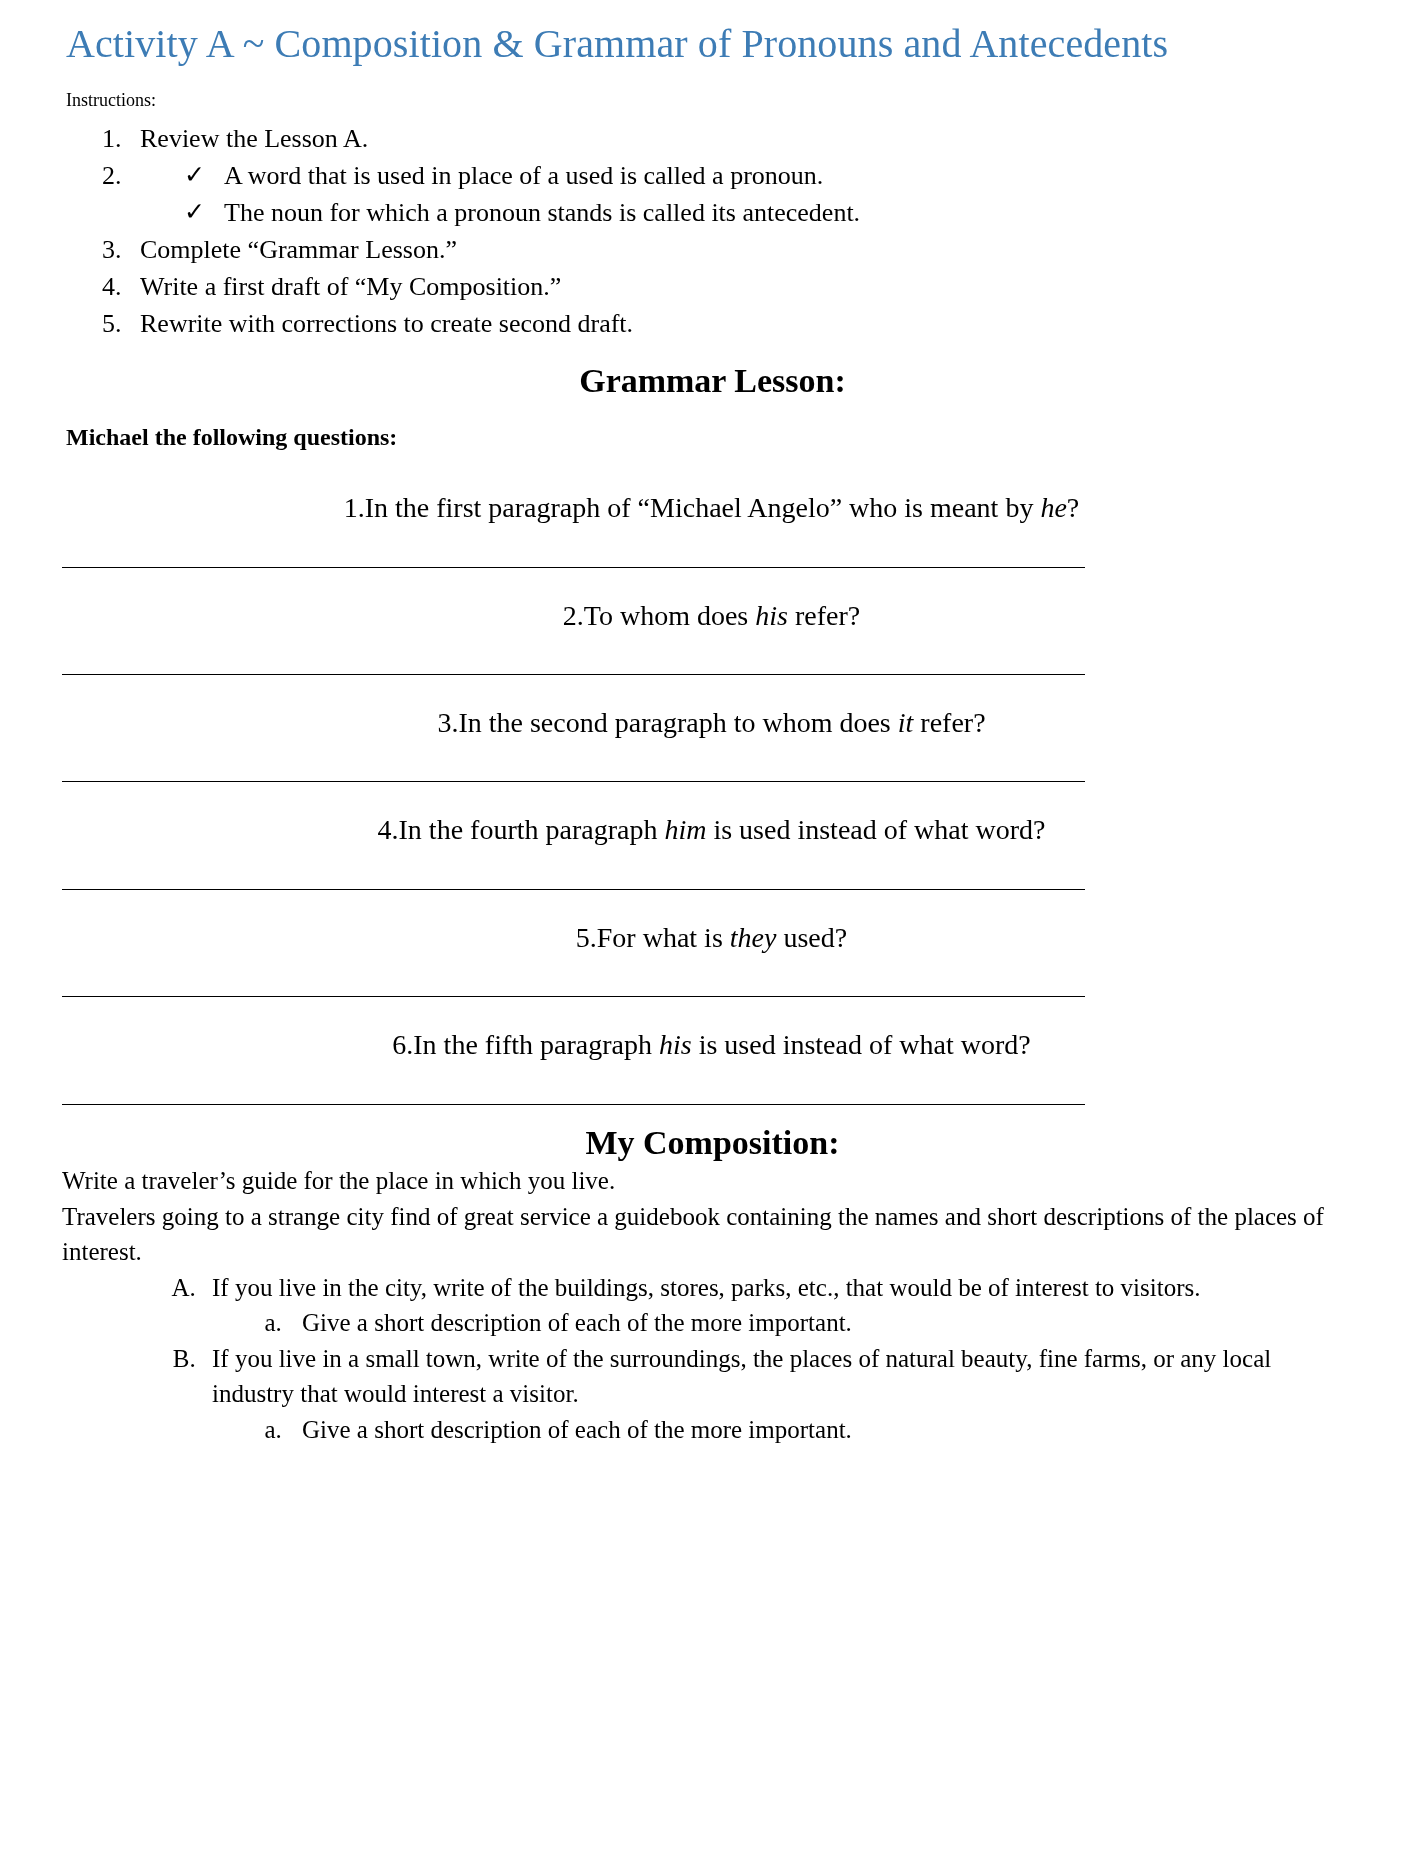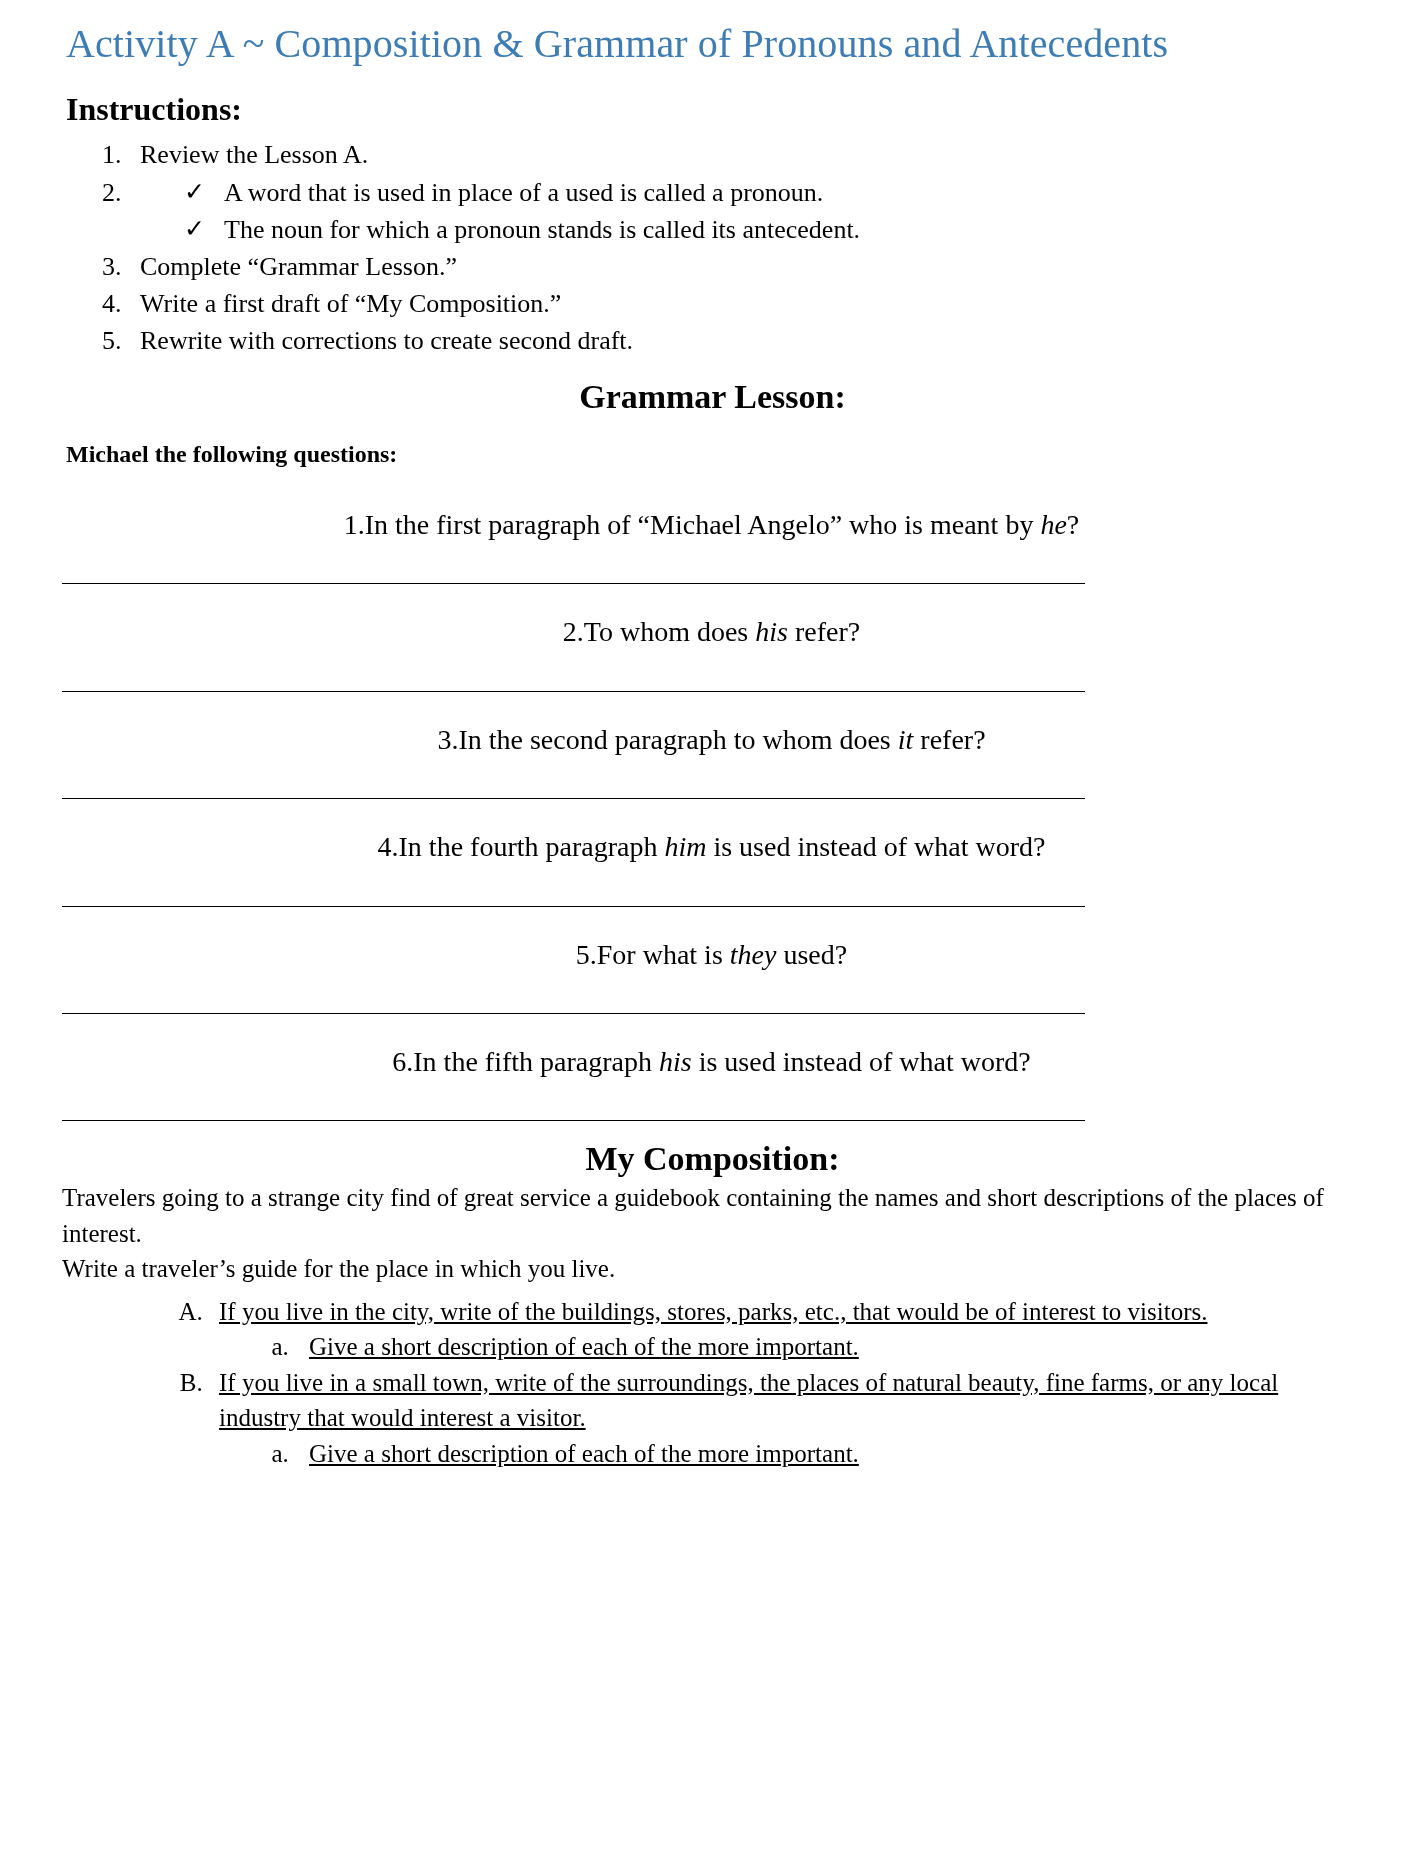--- a/index.html
+++ b/index.html
@@ -30,22 +30,22 @@
     line-height: 1.1;
     font-weight: normal;
     margin: 0;
     padding: 22px 0 0 66px;
     letter-spacing: 0.1px;
     white-space: nowrap;
   }
 
   
   .instructions-label {
-    font-weight: bold;
-    font-size: 32px;
+    font-weight: normal;
+    font-size: 18px;
     padding: 24px 8px 0 66px;
     line-height: 1.2;
   }
   ol.num-list {
     list-style: decimal;
     margin: 8px 0 0 0;
     padding-left: 128px;
     font-size: 26px;
     line-height: 1.43;
   }
@@ -119,25 +119,24 @@
   .composition {
     padding: 0 66px 0 62px;
   }
   .comp-para {
     font-size: 25px;
     line-height: 1.42;
     margin: 0;
   }
   ol.alpha-list {
     list-style: upper-alpha;
-    margin: 7px;
+    margin: 0;
     padding-left: 140px;
     font-size: 25px;
     line-height: 1.42;
-    text-decoration: underline;
   }
   ol.alpha-list > li {
     padding-left: 10px;
   }
   ol.lower-alpha-list {
     list-style: lower-alpha;
     margin: 0;
     padding-left: 76px;
     font-size: 25px;
     line-height: 1.42;
@@ -213,22 +212,22 @@
     <div class="question-block">
       <div class="question-text"><span>6.</span><span>In the fifth paragraph </span><em>his</em><span> is used instead of what word?</span></div>
       <hr class="answer-rule">
     </div>
 
   </div>
 
   <div class="section-heading">My Composition:</div>
 
   <div class="composition">
+    <p class="comp-para">Write a traveler’s guide for the place in which you live.</p>
     <p class="comp-para">Travelers going to a strange city find of great service a guidebook containing the names and short descriptions of the places of interest.</p>
-    <p class="comp-para">Write a traveler’s guide for the place in which you live.</p>
 
     <ol class="alpha-list">
       <li>
         <span>If you live in the city, write of the buildings, stores, parks, etc., that would be of interest to visitors.</span>
         <ol class="lower-alpha-list">
           <li><span>Give a short description of each of the more important.</span></li>
         </ol>
       </li>
       <li>
         <span>If you live in a small town, write of the surroundings, the places of natural beauty, fine farms, or any local industry that would interest a visitor.</span>

